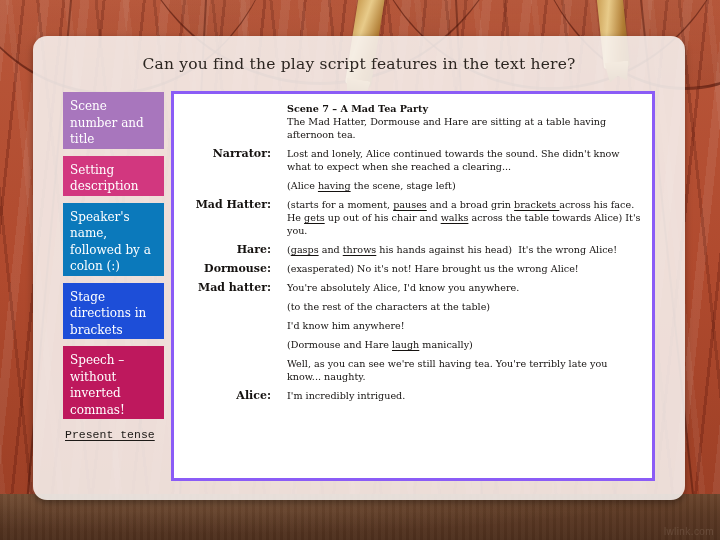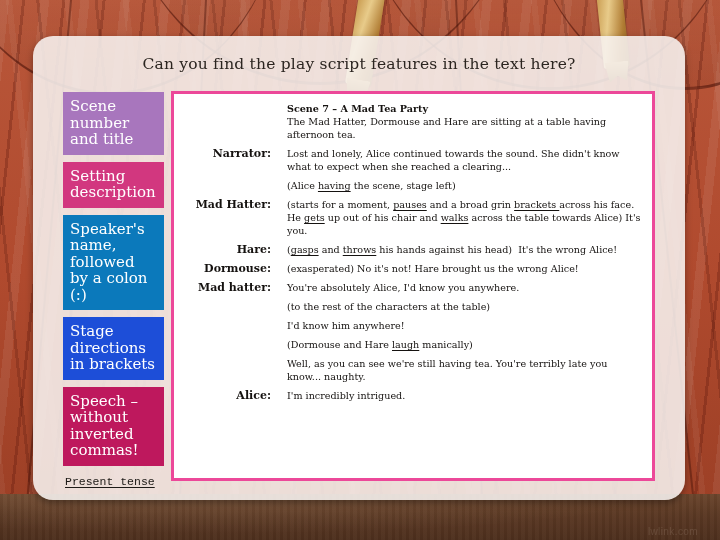--- a/index.html
+++ b/index.html
@@ -112,33 +112,33 @@
     content: "";
     position: absolute; inset: 0;
     background: repeating-linear-gradient(
       90deg,
       rgba(0,0,0,0.06) 0 3px,
       rgba(255,255,255,0.03) 3px 7px);
     opacity: .7;
   }
   .watermark {
     position: absolute;
-    right: 22px; bottom: 3px;
+    right: 6px; bottom: 3px;
     font-family: "Liberation Sans", sans-serif;
     font-size: 10px;
     letter-spacing: .4px;
     color: rgba(255,235,215,0.13);
   }
 
   
   #slide {
     position: absolute;
     left: 33px; top: 36px;
     width: 652px; height: 464px;
-    border-radius: 20px;
+    border-radius: 14px;
     background: rgba(247,243,240,0.88);
     box-shadow: 0 3px 7px rgba(0,0,0,0.35);
     overflow: hidden;
   }
 
   #slide-title {
     position: absolute;
     left: 0; right: 0; top: 19px;
     text-align: center;
     font-family: "DejaVu Serif", serif;
@@ -150,23 +150,23 @@
   
   #feature-column {
     position: absolute;
     left: 30px; top: 56px;
     width: 101px;
   }
   .feature-box {
     width: 101px;
     color: #ffffff;
     font-family: "DejaVu Serif", serif;
-    font-size: 15px;
+    font-size: 12px;
     line-height: 16.5px;
-    padding: 6px 7px 7px 7px;
+    padding: 6px 7px 1px 7px;
     margin-bottom: 7px;
     cursor: pointer;
   }
   .feature-box.purple { background: #a876bd; }
   .feature-box.pink   { background: #d2377f; }
   .feature-box.blue   { background: #0b79bb; }
   .feature-box.green  { background: #1d4ed8; }
   .feature-box.orange { background: #be185d; }
 
   #present-tense {
@@ -180,21 +180,21 @@
     text-underline-offset: 2px;
     cursor: pointer;
   }
 
   
   #script-panel {
     position: absolute;
     left: 138px; top: 55px;
     width: 484px; height: 390px;
     background: #ffffff;
-    border: 3px solid #ec4899;
+    border: 3px solid #8b5cf6;
   }
   #script-inner {
     position: absolute;
     inset: 0;
     padding: 8px 9px 0 9px;
     font-family: "DejaVu Serif", serif;
     font-size: 9.6px;
     line-height: 13px;
     color: #151210;
   }

